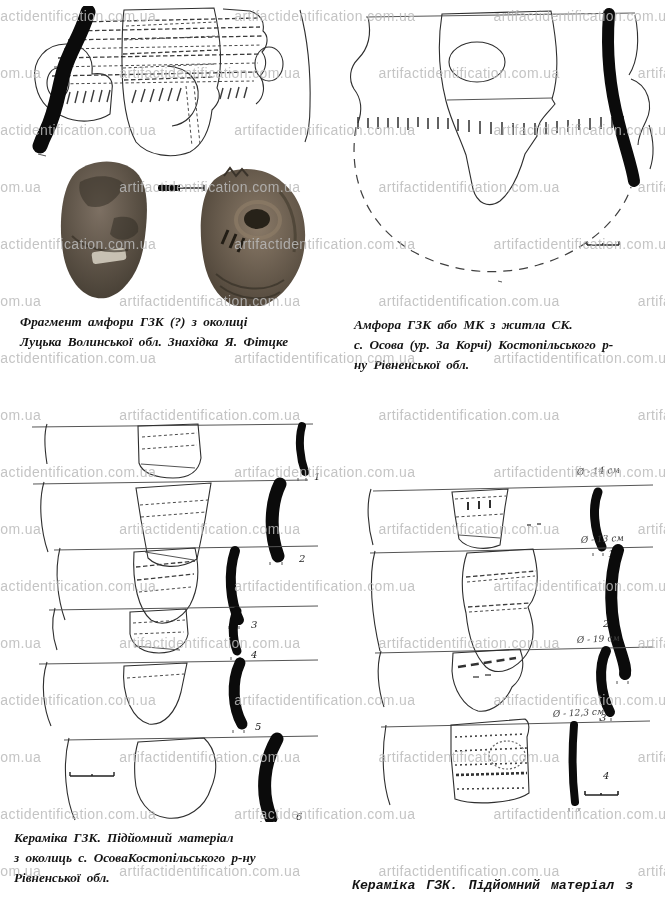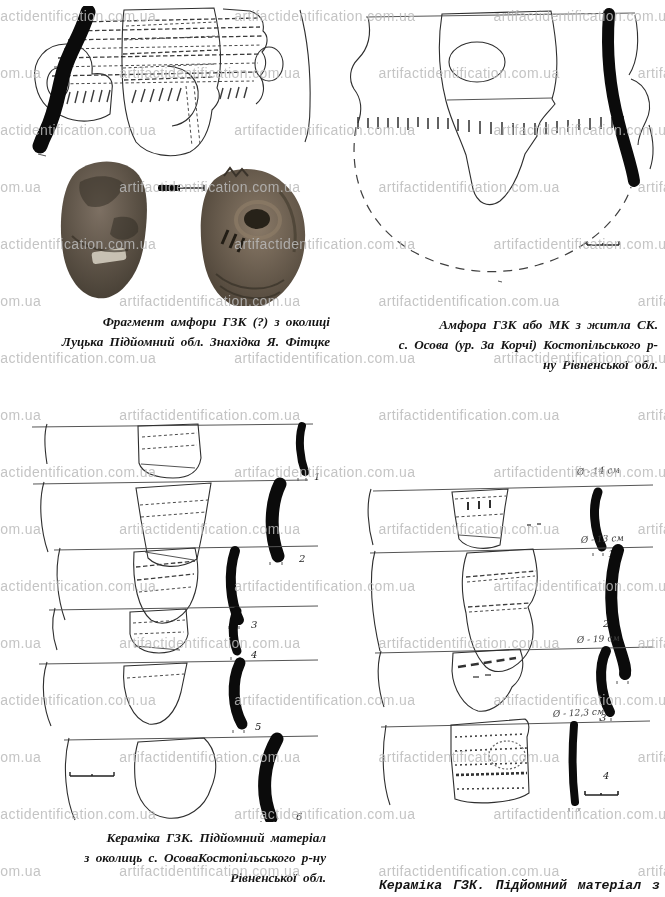--- a/index.html
+++ b/index.html
@@ -21,21 +21,21 @@
   svg .thin{stroke:#555;stroke-width:1;fill:none;}
   svg .outline{stroke:#2e2e2e;stroke-width:1.1;fill:none;}
   svg .blackband{stroke:#0b0b0b;fill:none;stroke-linecap:round;}
   svg .cord{stroke:#3c3c3c;stroke-width:1.3;fill:none;stroke-dasharray:4.5 2.5;}
   svg .cordlite{stroke:#4a4a4a;stroke-width:1;fill:none;stroke-dasharray:3 2.5;}
   svg .dashedbody{stroke:#3f3f3f;stroke-width:1.2;fill:none;stroke-dasharray:9 7;}
   svg text.num{font:italic 10px "DejaVu Serif", serif;fill:#222;}
   svg text.annot{font:italic 9px "DejaVu Serif", serif;fill:#3d3d3d;}
   
   .caption{
-    position:absolute;z-index:2;text-align:right;
+    position:absolute;z-index:2;text-align:left;
     font-family:"Liberation Serif", serif;font-style:italic;font-weight:bold;
     font-size:13.2px;line-height:20px;color:#141414;word-spacing:3px;
   }
   .caption span{display:block;}
 </style>
 </head>
 <body>
 
 <div class="page">
 
@@ -320,21 +320,21 @@
         <text class="num" x="248" y="324">4</text>
         <g>
           <path d="M230,340 L263,340 M230,336 v4 M246,338 v2 M263,336 v4" stroke="#222" stroke-width="1.6" fill="none"></path>
         </g>
       </g>
     </svg>
   </div>
 
   <div class="caption" style="left:20px;top:312px;width:310px;">
     <span>Фрагмент амфори ГЗК (?) з околиці</span>
-    <span>Луцька Підйомний обл. Знахідка Я. Фітцке</span>
+    <span>Луцька Волинської обл. Знахідка Я. Фітцке</span>
   </div>
 
   <div class="caption" style="left:354px;top:315px;width:304px;">
     <span>Амфора ГЗК або МК з житла СК.</span>
     <span>с. Осова (ур. За Корчі) Костопільського р-</span>
     <span>ну Рівненської обл.</span>
   </div>
 
   <div class="caption" style="left:14px;top:828px;width:312px;">
     <span>Кераміка ГЗК. Підйомний матеріал</span>

